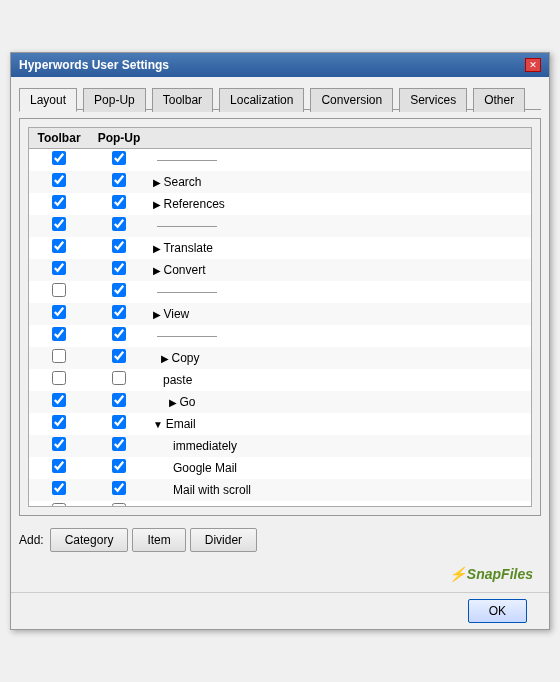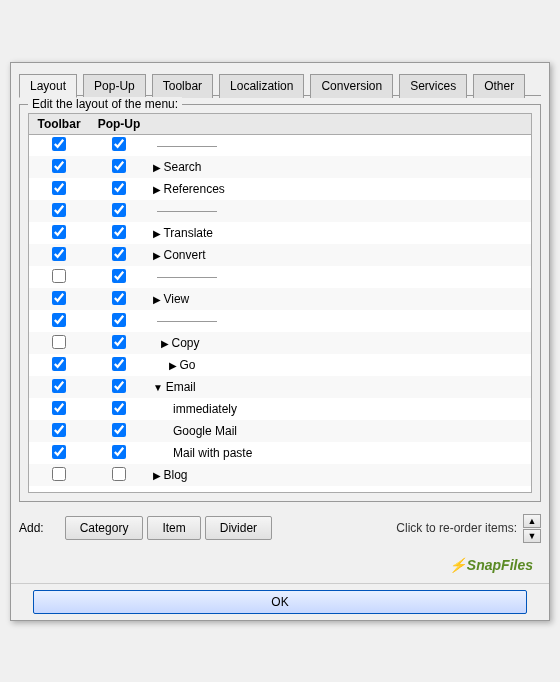--- a/index.html
+++ b/index.html
@@ -150,21 +150,21 @@
       content: '▼ ';
       font-size: 10px;
     }
     .bottom-area {
       display: flex;
       align-items: center;
       margin-bottom: 8px;
       padding: 4px 0;
     }
     .add-label {
-      margin-right: 21px;
+      margin-right: 6px;
       font-size: 12px;
     }
     .add-buttons {
       display: flex;
       gap: 4px;
     }
     .btn {
       padding: 4px 14px;
       border: 1px solid #999;
       background: linear-gradient(to bottom, #f5f5f5, #e0e0e0);
@@ -208,21 +208,20 @@
     }
     .snapfiles-logo span {
       color: #5a8a24;
     }
     .ok-cancel {
       display: flex;
       justify-content: flex-end;
       gap: 8px;
       padding: 6px 22px;
       border-top: 1px solid #ccc;
-      flex-direction: column;
     }
     .ok-btn {
       padding: 4px 20px;
       border: 1px solid #0055bb;
       background: linear-gradient(to bottom, #e8f0ff, #c8d8ff);
       cursor: pointer;
       font-size: 12px;
       border-radius: 2px;
     }
     .cancel-btn {
@@ -231,32 +230,37 @@
       background: linear-gradient(to bottom, #f5f5f5, #e0e0e0);
       cursor: pointer;
       font-size: 12px;
       border-radius: 2px;
     }
   </style>
 </head>
 <body>
 
 <div class="window">
+  <div class="title-bar">
+    <span class="title-bar-text">Hyperwords User Settings</span>
+    <div class="title-bar-controls">
+      <div class="title-bar-btn">✕</div>
+    </div>
+  </div>
   <div class="window-content">
     <div class="tabs">
       <div class="tab active">Layout</div>
       <div class="tab">Pop-Up</div>
       <div class="tab">Toolbar</div>
       <div class="tab">Localization</div>
       <div class="tab">Conversion</div>
       <div class="tab">Services</div>
       <div class="tab">Other</div>
     </div>
     <div class="group-box">
-      <span class="group-box-label">Edit the layout of the menu:</span>
       <div class="table-container">
         <table>
           <thead>
             <tr>
               <th class="col-toolbar">Toolbar</th>
               <th class="col-popup">Pop-Up</th>
               <th></th>
             </tr>
           </thead>
           <tbody id="table-body">
@@ -304,20 +308,25 @@
                 <td class="checkbox-cell col-toolbar"><input type="checkbox" checked="" style=""></td>
                 <td class="checkbox-cell col-popup"><input type="checkbox" checked="" style=""></td>
                 <td class="item-cell"><span class="divider-line" style="margin-left: 4px;"></span></td>
               </tr>
               <tr>
                 <td class="checkbox-cell col-toolbar"><input type="checkbox" style=""></td>
                 <td class="checkbox-cell col-popup"><input type="checkbox" checked="" style=""></td>
                 <td class="item-cell"><span class="has-arrow" style="padding-left: 8px;">Copy</span></td>
               </tr>
               <tr>
+                <td class="checkbox-cell col-toolbar"><input type="checkbox" style=""></td>
+                <td class="checkbox-cell col-popup"><input type="checkbox" style=""></td>
+                <td class="item-cell"><span style="padding-left: 10px;">paste</span></td>
+              </tr>
+              <tr>
                 <td class="checkbox-cell col-toolbar"><input type="checkbox" checked="" style=""></td>
                 <td class="checkbox-cell col-popup"><input type="checkbox" checked="" style=""></td>
                 <td class="item-cell"><span class="has-arrow" style="padding-left: 16px;">Go</span></td>
               </tr>
               <tr>
                 <td class="checkbox-cell col-toolbar"><input type="checkbox" checked="" style=""></td>
                 <td class="checkbox-cell col-popup"><input type="checkbox" checked="" style=""></td>
                 <td class="item-cell"><span class="has-arrow-down" style="padding-left: 0px; margin-top: 40px;">Email</span></td>
               </tr>
               <tr>
@@ -326,45 +335,38 @@
                 <td class="item-cell"><span style="padding-left: 20px;">immediately</span></td>
               </tr>
               <tr>
                 <td class="checkbox-cell col-toolbar"><input type="checkbox" checked="" style=""></td>
                 <td class="checkbox-cell col-popup"><input type="checkbox" checked="" style=""></td>
                 <td class="item-cell"><span style="padding-left: 20px;">Google Mail</span></td>
               </tr>
               <tr>
                 <td class="checkbox-cell col-toolbar"><input type="checkbox" checked="" style=""></td>
                 <td class="checkbox-cell col-popup"><input type="checkbox" checked="" style=""></td>
-                <td class="item-cell"><span style="padding-left: 20px;">Mail with paste</span></td>
+                <td class="item-cell"><span style="padding-left: 20px;">Mail with scroll</span></td>
               </tr>
               <tr>
                 <td class="checkbox-cell col-toolbar"><input type="checkbox" style=""></td>
                 <td class="checkbox-cell col-popup"><input type="checkbox" style=""></td>
                 <td class="item-cell"><span class="has-arrow" style="padding-left: 0px;">Blog</span></td>
               </tr>
             </tbody>
         </table>
       </div>
     </div>
     <div class="bottom-area">
       <span class="add-label">Add:</span>
       <div class="add-buttons">
         <button class="btn">Category</button>
         <button class="btn">Item</button>
         <button class="btn">Divider</button>
       </div>
-      <div class="reorder-section">
-        <span class="reorder-label">Click to re-order items:</span>
-        <div class="reorder-btns">
-          <button class="reorder-btn">▲</button>
-          <button class="reorder-btn">▼</button>
-        </div>
-      </div>
     </div>
     <div class="snapfiles-logo">
       <span>⚡</span><span>SnapFiles</span>
     </div>
   </div>
   <div class="ok-cancel">
     <button class="ok-btn">OK</button>
   </div>
 </div>
 

